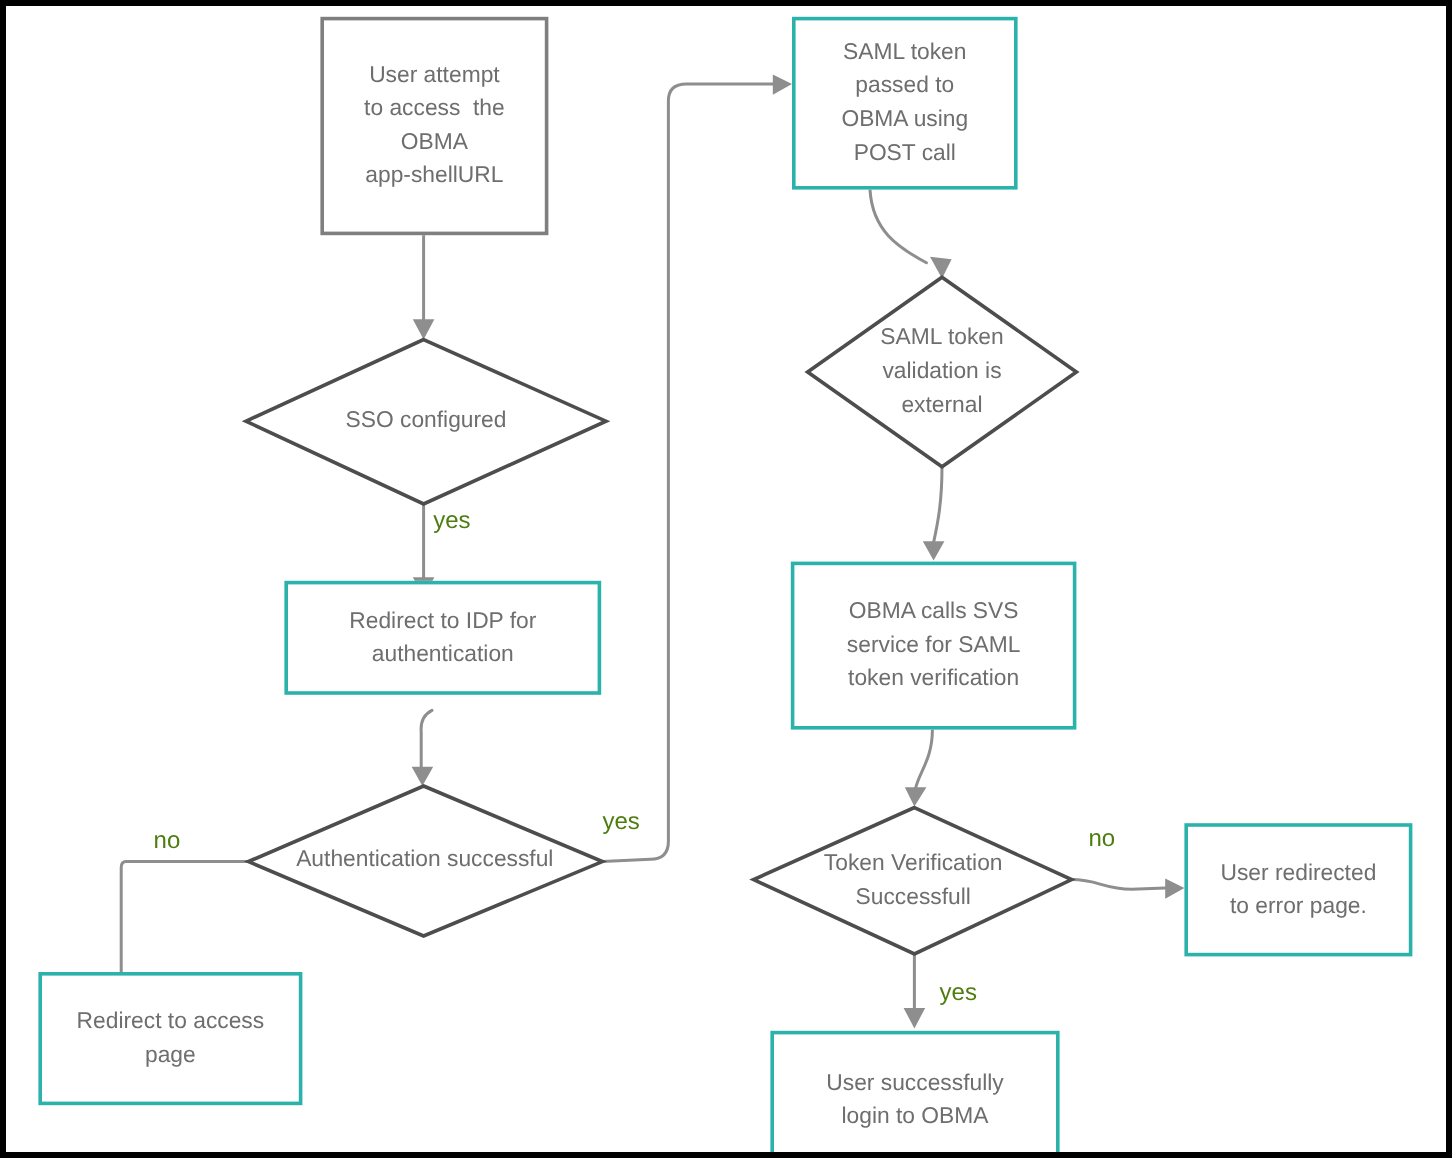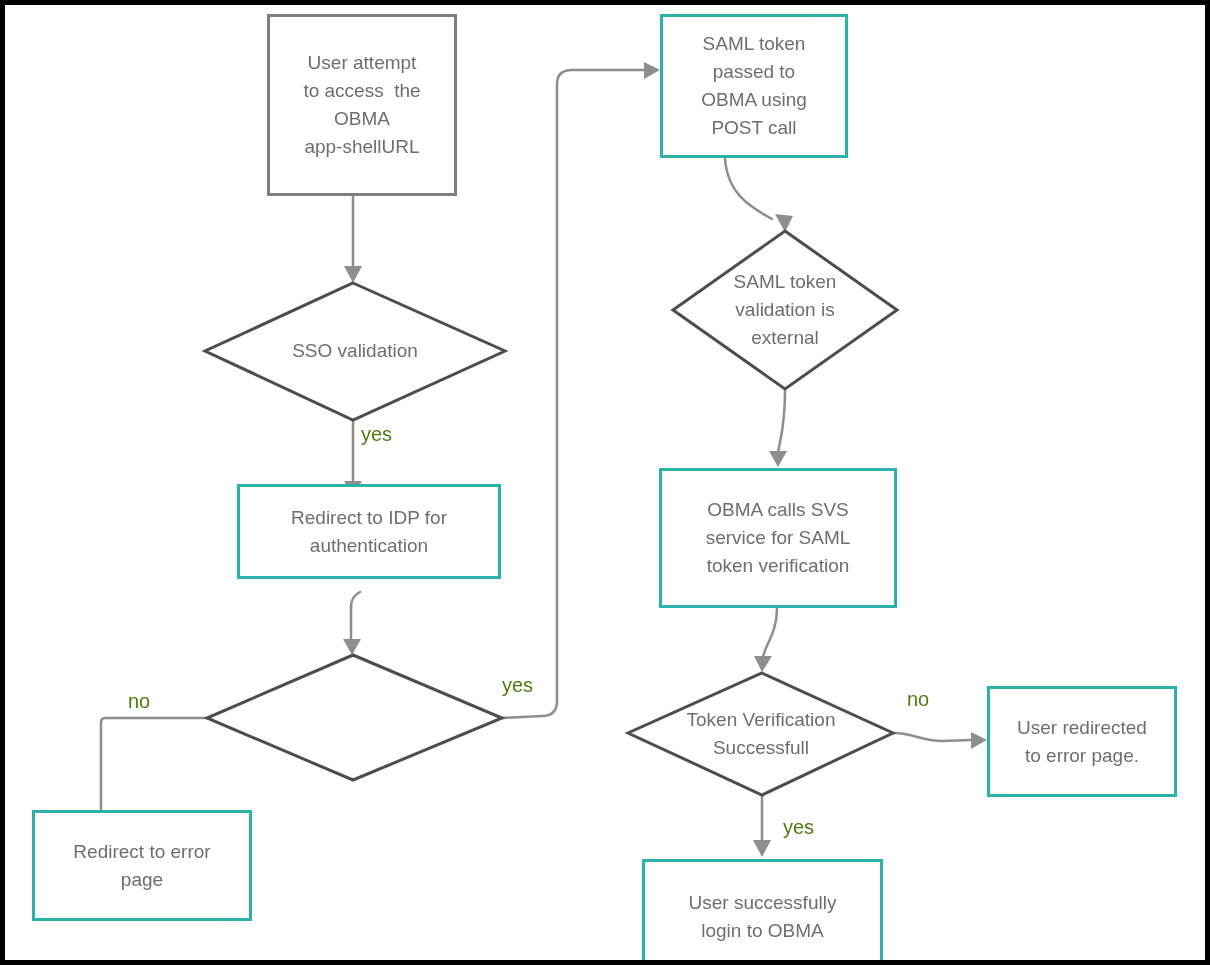--- a/index.html
+++ b/index.html
@@ -113,40 +113,41 @@
   </svg>
 
   <div class="node rect" style="left:267px; top:14px; width:190px; height:182px;">User attempt
 to access  the
 OBMA
 app-shellURL</div>
 
   <div class="node rect teal" style="left:237px; top:484px; width:264px; height:95px;">Redirect to IDP for
 authentication</div>
 
-  <div class="node rect teal" style="left:32px; top:810px; width:220px; height:111px;">Redirect to error
+  <div class="node rect teal" style="left:32px; top:810px; width:220px; height:111px;">Redirect to access
 page</div>
 
   <div class="node rect teal" style="left:660px; top:14px; width:188px; height:144px;">SAML token
 passed to
 OBMA using
 POST call</div>
 
   <div class="node rect teal" style="left:987px; top:686px; width:190px; height:111px;">User redirected
 to error page.</div>
 
   <div class="node rect teal" style="left:659px; top:468px; width:238px; height:140px;">OBMA calls SVS
 service for SAML
 token verification</div>
 
   <div class="node rect teal" style="left:642px; top:859px; width:241px; height:115px;">User successfully
 login to OBMA</div>
 
-  <div class="diamond-label" style="left:355px; top:351px;">SSO validation</div>
+  <div class="diamond-label" style="left:355px; top:351px;">SSO configured</div>
 
+  <div class="diamond-label" style="left:354px; top:717px;">Authentication successful</div>
 
   <div class="diamond-label" style="left:785px; top:310px;">SAML token
 validation is
 external</div>
 
   <div class="diamond-label" style="left:761px; top:734px;">Token Verification
 Successfull</div>
 
   <div class="edge-label" style="left:361px; top:423px;">yes</div>
 

